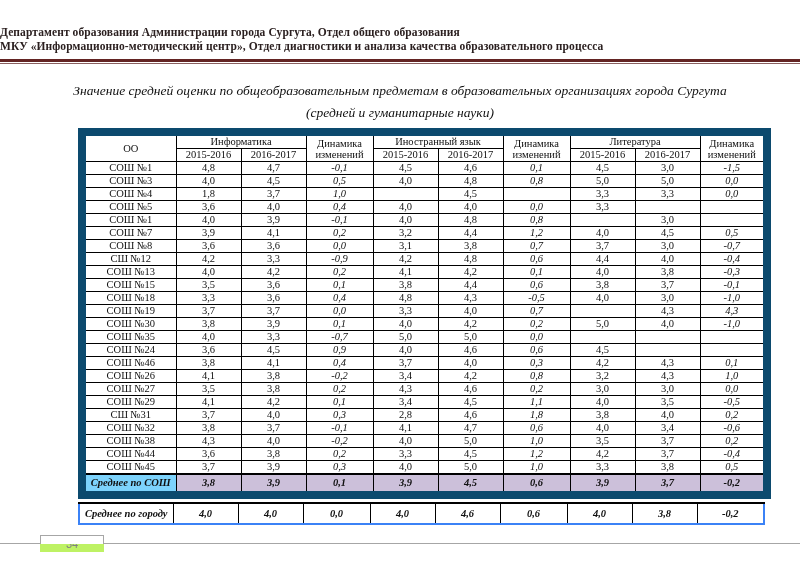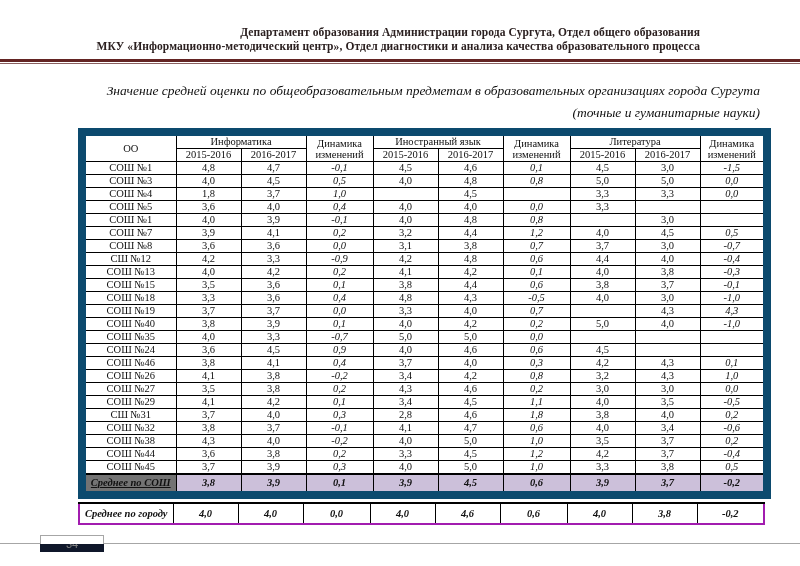--- a/index.html
+++ b/index.html
@@ -4,74 +4,74 @@
 <style>
   * { margin: 0; padding: 0; box-sizing: border-box; }
   html, body { background: #fff; }
   body {
     width: 800px; height: 566px; position: relative; overflow: hidden;
     font-family: "Liberation Serif", "DejaVu Serif", serif; color: #1a1a1a;
   }
   
   .hdr {
     position: absolute; top: 25px; left: 0; right: 100px;
-    text-align: right; font-weight: bold; font-size: 11.5px; line-height: 14px;
+    font-weight: bold; font-size: 11.5px; line-height: 14px;
     color: #2b2020; letter-spacing: 0.1px;
   }
   .accent-line-thick { position: absolute; top: 59px; left: 0; width: 800px; height: 3px; }
   .accent-line-thin  { position: absolute; top: 63px; left: 0; width: 800px; height: 1px; }
   
   .title {
     position: absolute; top: 80px; left: 40px; width: 720px;
-    text-align: right; font-style: italic; font-size: 13.5px; line-height: 22px;
+    text-align: center; font-style: italic; font-size: 13.5px; line-height: 22px;
     color: #111;
   }
   
   .tbl-wrap { position: absolute; top: 128px; left: 78px; width: 686px; }
   table { border-collapse: collapse; table-layout: fixed; width: 686px; }
   .tbl { border: 8px solid #0c4a6e; }
   th, td {
     border: 1px solid #000; text-align: center; vertical-align: middle;
     padding: 0 1px; font-size: 10.5px; line-height: 12px; height: 13px;
     overflow: hidden; white-space: nowrap; color: #101010;
   }
   thead th { font-weight: normal; }
   th.dyn-h { white-space: normal; line-height: 11px; }
   td.dyn { font-style: italic; }
   tr.sum-row td { font-weight: bold; font-style: italic; height: 21px; }
   tr.sum-row { border-top: 2px solid #000; }
-  .tbl-b { border: 2px solid #a21caf; margin-top: 3px; }
+  .tbl-b { border: 2px solid #3b82f6; margin-top: 3px; }
   col.c-oo { width: 94px; }
   col.c-year { width: 65px; }
   col.c-dyn { width: 67px; }
   
   .footer-line { position: absolute; top: 543px; left: 0; width: 800px; height: 1px; background: #a6a6a6; }
   .page-tab {
     position: absolute; top: 535px; left: 40px; width: 64px; height: 9px; background: #fff;
     border: 1px solid #a6a6a6; border-bottom: none; z-index: 2;
   }
   .page-num {
-    position: absolute; top: 536px; left: 40px; width: 64px; height: 16px; background: #0f172a;
+    position: absolute; top: 536px; left: 40px; width: 64px; height: 16px; background: #bef264;
     text-align: center; font-family: "Liberation Sans", sans-serif;
     font-size: 11px; line-height: 16px; color: #808080; z-index: 1;
   }
 </style>
 </head>
 <body>
 
 <div class="hdr">
   <div>Департамент образования Администрации города Сургута, Отдел общего образования</div>
   <div>МКУ «Информационно-методический центр», Отдел диагностики и анализа качества образовательного процесса</div>
 </div>
 <div class="accent-line-thick" style="background: rgb(99, 36, 35);"></div>
 <div class="accent-line-thin" style="background: rgb(138, 96, 96);"></div>
 
 <div class="title">
   <div>Значение средней оценки по общеобразовательным предметам в образовательных организациях города Сургута</div>
-  <div>(точные и гуманитарные науки)</div>
+  <div>(средней и гуманитарные науки)</div>
 </div>
 
 <div class="tbl-wrap">
   <table class="tbl">
     <colgroup>
       <col class="c-oo">
         <col class="c-year">
         <col class="c-year">
         <col class="c-dyn">
       <col class="c-year">
@@ -239,21 +239,21 @@
           <td class="">3,7</td>
           <td class="dyn">0,0</td>
           <td class="">3,3</td>
           <td class="">4,0</td>
           <td class="dyn">0,7</td>
           <td class=""></td>
           <td class="">4,3</td>
           <td class="dyn">4,3</td>
         </tr>
         <tr>
-          <td>СОШ №40</td>
+          <td>СОШ №30</td>
           <td class="">3,8</td>
           <td class="">3,9</td>
           <td class="dyn">0,1</td>
           <td class="">4,0</td>
           <td class="">4,2</td>
           <td class="dyn">0,2</td>
           <td class="">5,0</td>
           <td class="">4,0</td>
           <td class="dyn">-1,0</td>
         </tr>
@@ -383,21 +383,21 @@
           <td class="">3,9</td>
           <td class="dyn">0,3</td>
           <td class="">4,0</td>
           <td class="">5,0</td>
           <td class="dyn">1,0</td>
           <td class="">3,3</td>
           <td class="">3,8</td>
           <td class="dyn">0,5</td>
         </tr>
         <tr class="sum-row">
-          <td style="background: #737373; text-decoration: underline;">Среднее по СОШ</td>
+          <td style="background: #7dd3fc;">Среднее по СОШ</td>
           <td class="" style="background: rgb(204, 192, 218);">3,8</td>
           <td class="" style="background: rgb(204, 192, 218);">3,9</td>
           <td class="dyn" style="background: rgb(204, 192, 218);">0,1</td>
           <td class="" style="background: rgb(204, 192, 218);">3,9</td>
           <td class="" style="background: rgb(204, 192, 218);">4,5</td>
           <td class="dyn" style="background: rgb(204, 192, 218);">0,6</td>
           <td class="" style="background: rgb(204, 192, 218);">3,9</td>
           <td class="" style="background: rgb(204, 192, 218);">3,7</td>
           <td class="dyn" style="background: rgb(204, 192, 218);">-0,2</td>
         </tr>

